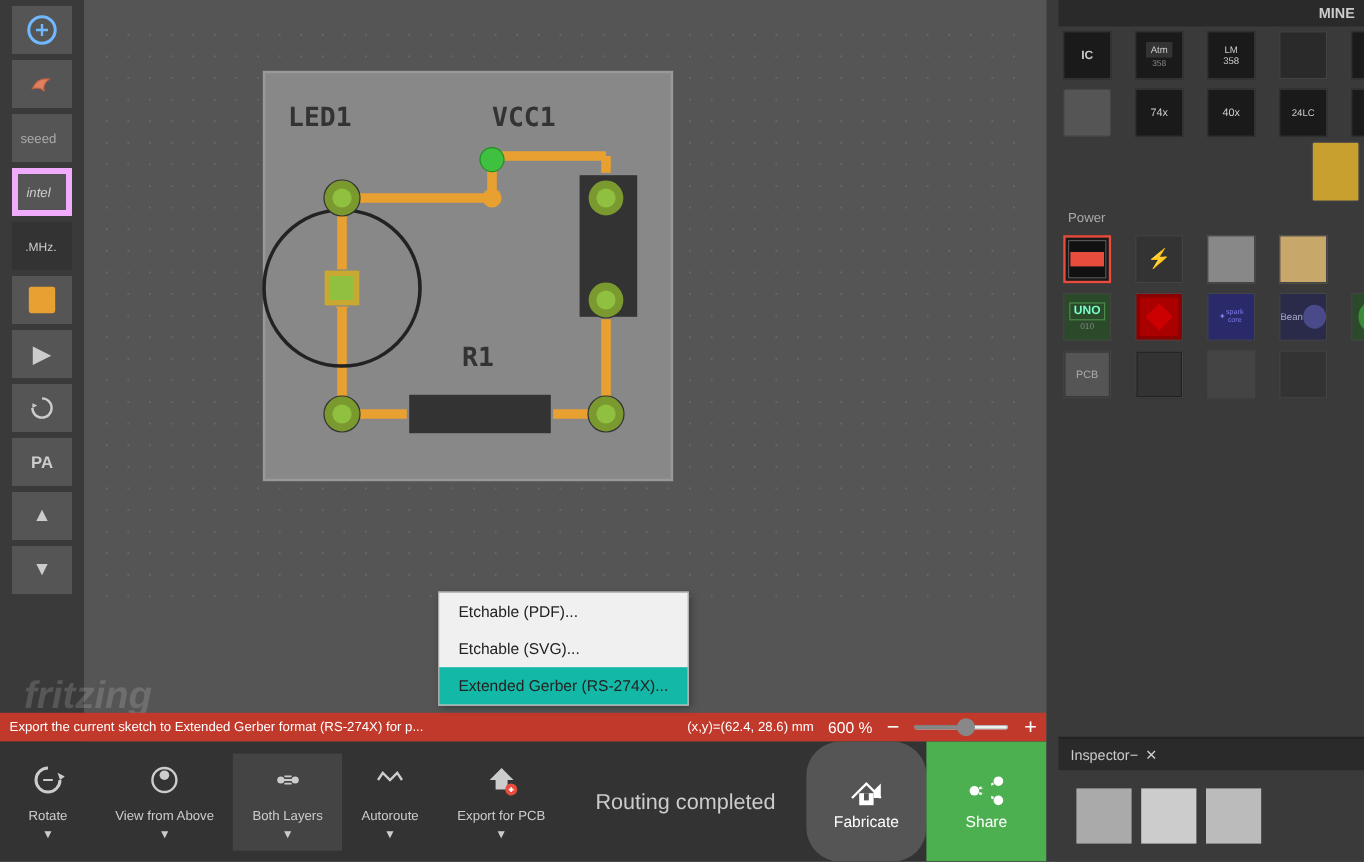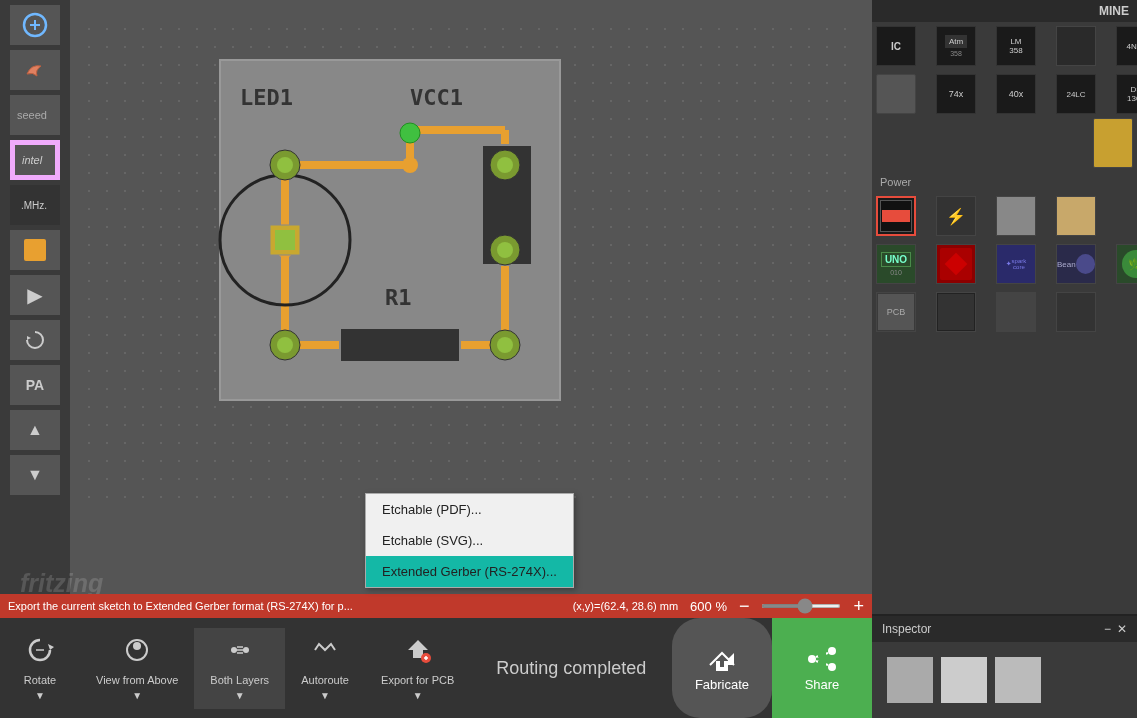--- a/index.html
+++ b/index.html
@@ -1,24 +1,24 @@
 <!DOCTYPE html>
 <html><head>
   <meta charset="utf-8">
   <style>
     * { box-sizing: border-box; margin: 0; padding: 0; }
     body { width: 1137px; height: 718px; background: #4a4a4a; font-family: Arial, sans-serif; overflow: hidden; position: relative; }
 
     
     .main-area { display: flex; width: 1137px; height: 718px; }
     .canvas-area { flex: 1; background: #555; position: relative; overflow: hidden; }
-    .right-panel { width: 265px; background: #3a3a3a; display: flex; flex-direction: column; }
-
-    
-    .fritzing-logo { position: absolute; bottom: 120px; left: 20px; font-size: 25px; color: rgba(255,255,255,0.15); font-style: italic; font-weight: bold; }
+    .right-panel { width: 265px; background: #3a3a3a; display: flex; flex-direction: column; padding-left: 10px; }
+
+    
+    .fritzing-logo { position: absolute; bottom: 120px; left: 20px; font-size: 32px; color: rgba(255,255,255,0.15); font-style: italic; font-weight: bold; }
 
     
     .parts-header { background: #2a2a2a; color: #ccc; font-size: 11px; padding: 4px 8px; display: flex; justify-content: flex-end; }
     .parts-grid { display: grid; grid-template-columns: repeat(5, 1fr); gap: 20px; padding: 4px; }
     .part-item { width: 40px; height: 40px; background: #555; border: 1px solid #444; display: flex; align-items: center; justify-content: center; cursor: pointer; font-size: 9px; color: #ccc; text-align: center; overflow: hidden; }
 
     
     .side-toolbar { position: absolute; left: 0; top: 0; width: 70px; height: 682px; background: #3a3a3a; display: flex; flex-direction: column; align-items: center; padding: 5px 0; gap: 5px; }
     .side-btn { width: 50px; height: 40px; background: #555; border: none; display: flex; align-items: center; justify-content: center; cursor: pointer; color: #ccc; font-size: 18px; }
 
@@ -32,21 +32,21 @@
 
     .fabricate-btn { background: #555; color: white; padding: 8px 20px; display: flex; flex-direction: column; align-items: center; justify-content: center; cursor: pointer; min-width: 100px; height: 100%; font-size: 13px; gap: 4px; }
     .share-btn { background: #4caf50; color: white; padding: 8px 20px; display: flex; flex-direction: column; align-items: center; justify-content: center; cursor: pointer; min-width: 100px; height: 100%; font-size: 13px; gap: 4px; }
 
     
     .status-bar { position: absolute; bottom: 100px; left: 0; right: 0; height: 24px; background: #c0392b; color: white; font-size: 11px; display: flex; align-items: center; padding: 0 8px; }
     .zoom-btn { background: none; border: none; color: #ccc; font-size: 16px; cursor: pointer; }
     .zoom-slider { width: 80px; height: 4px; accent-color: #888; }
 
     
-    .inspector-header { background: #2a2a2a; color: #ccc; font-size: 12px; padding: 6px 10px; display: flex; justify-content: space-between; align-items: center; }
+    .inspector-header { background: #2a2a2a; color: #ccc; font-size: 12px; padding: 6px 10px; display: flex; align-items: center; }
     .inspector-body { flex: 1; background: #3a3a3a; display: flex; gap: 8px; padding: 15px; }
     .inspector-swatch { width: 50px; height: 50px; background: #ccc; }
 
     
     .context-menu { position: absolute; bottom: 130px; left: 365px; background: #f0f0f0; border: 1px solid #aaa; min-width: 200px; z-index: 100; box-shadow: 2px 2px 6px rgba(0,0,0,0.3); }
     .context-menu-item { padding: 8px 16px; font-size: 13px; color: #222; cursor: pointer; }
     .context-menu-item.highlighted { background: #e8e8e8; }
 
     
     .part-section-label { color: #aaa; font-size: 11px; padding: 4px 8px; }

